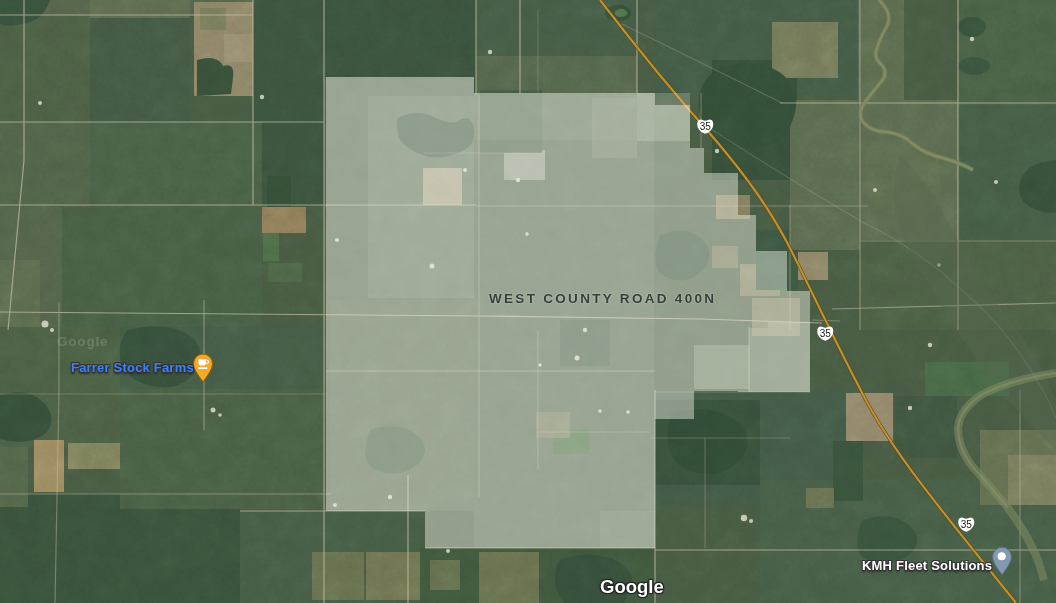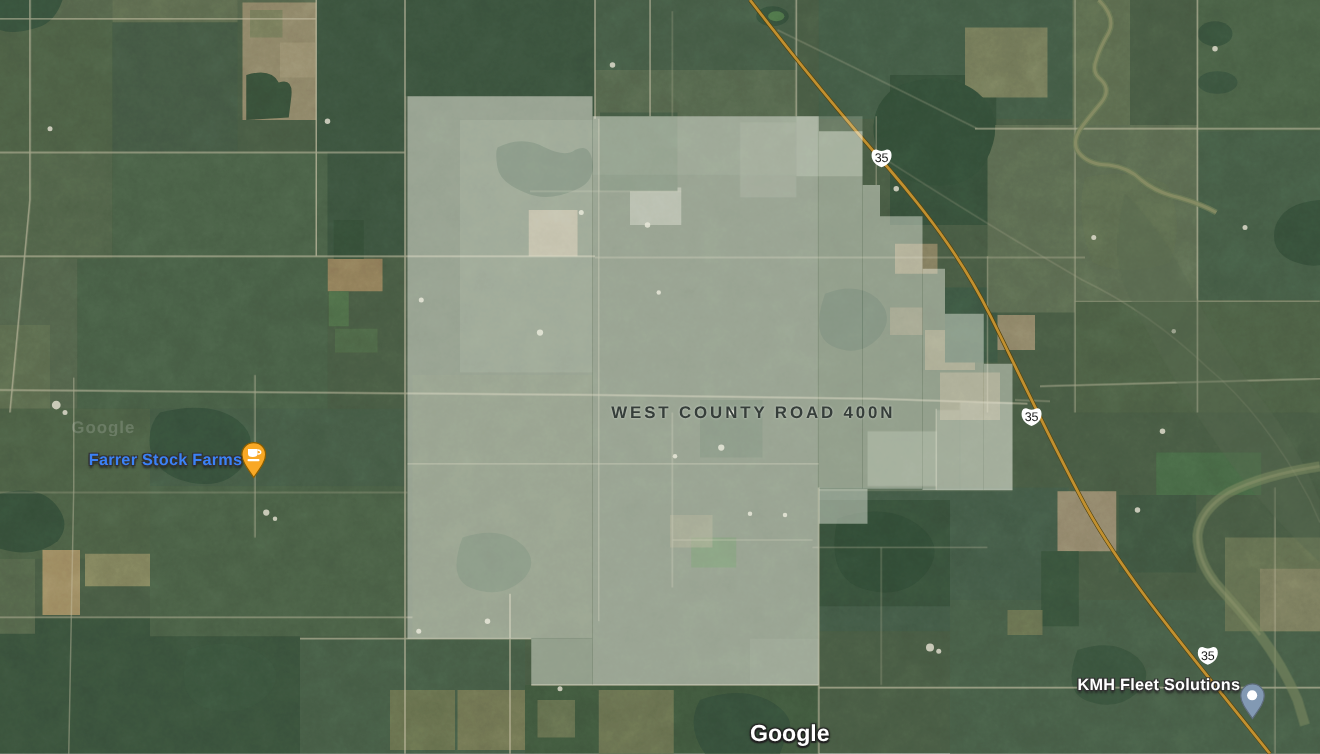--- a/index.html
+++ b/index.html
@@ -362,19 +362,19 @@
 
 <g transform="translate(1002,560) scale(0.99)">
 <path d="M0,15 C-6.5,6 -9.5,1.5 -9.5,-3.5 a9.5,9.5 0 1,1 19,0 C9.5,1.5 6.5,6 0,15 Z" fill="#8299b3" stroke="#5e6c7c" stroke-width="1"></path>
 <circle cx="-0.3" cy="-3.8" r="4.1" fill="#fff"></circle>
 </g>
 </g>
 </svg>
 
 <div class="lbl" style="left:71px;top:360px;font-size:13px;font-weight:bold;color:#3b82f6;letter-spacing:0.2px;text-shadow:-1px -1px 0 #333,1px -1px 0 #333,-1px 1px 0 #333,1px 1px 0 #333,0 2px 2px #222;">Farrer Stock Farms</div>
 
-<div class="lbl" style="left:862px;top:540px;font-size:13px;font-weight:bold;color:#fff;letter-spacing:0.2px;text-shadow:-1px -1px 0 #333,1px -1px 0 #333,-1px 1px 0 #333,1px 1px 0 #333,0 2px 2px #222;">KMH Fleet Solutions</div>
-
-<div class="lbl" style="left:489px;top:322px;font-size:13.5px;font-weight:bold;color:#363e3a;letter-spacing:2.3px;text-shadow:0 0 2px rgba(255,255,255,0.55);">WEST COUNTY ROAD 400N</div>
+<div class="lbl" style="left:862px;top:558px;font-size:13px;font-weight:bold;color:#fff;letter-spacing:0.2px;text-shadow:-1px -1px 0 #333,1px -1px 0 #333,-1px 1px 0 #333,1px 1px 0 #333,0 2px 2px #222;">KMH Fleet Solutions</div>
+
+<div class="lbl" style="left:489px;top:291px;font-size:13.5px;font-weight:bold;color:#363e3a;letter-spacing:2.3px;text-shadow:0 0 2px rgba(255,255,255,0.55);">WEST COUNTY ROAD 400N</div>
 
 <div class="lbl" style="left:600px;top:576px;font-size:18.5px;font-weight:bold;color:#fff;letter-spacing:0px;text-shadow:-1px -1px 1px #222,1px -1px 1px #222,-1px 1px 1px #222,1px 1px 1px #222;">Google</div>
 
 <div class="lbl" style="left:57px;top:334px;font-size:13.5px;font-weight:bold;color:rgba(255,255,255,0.16);letter-spacing:0.8px;">Google</div>
 
 </body></html>

